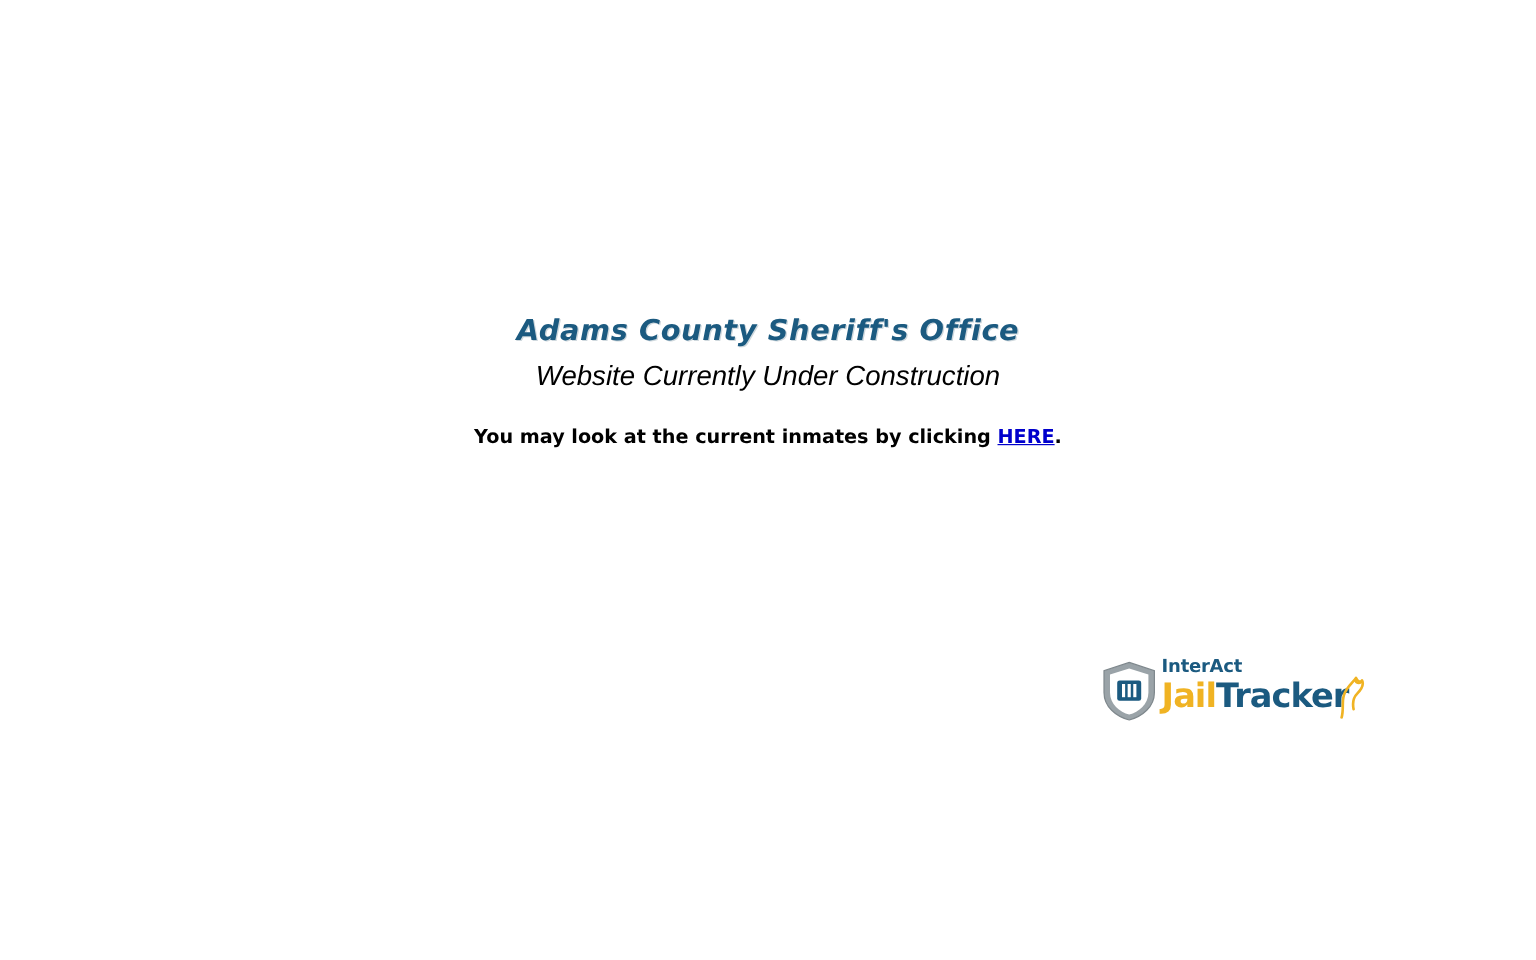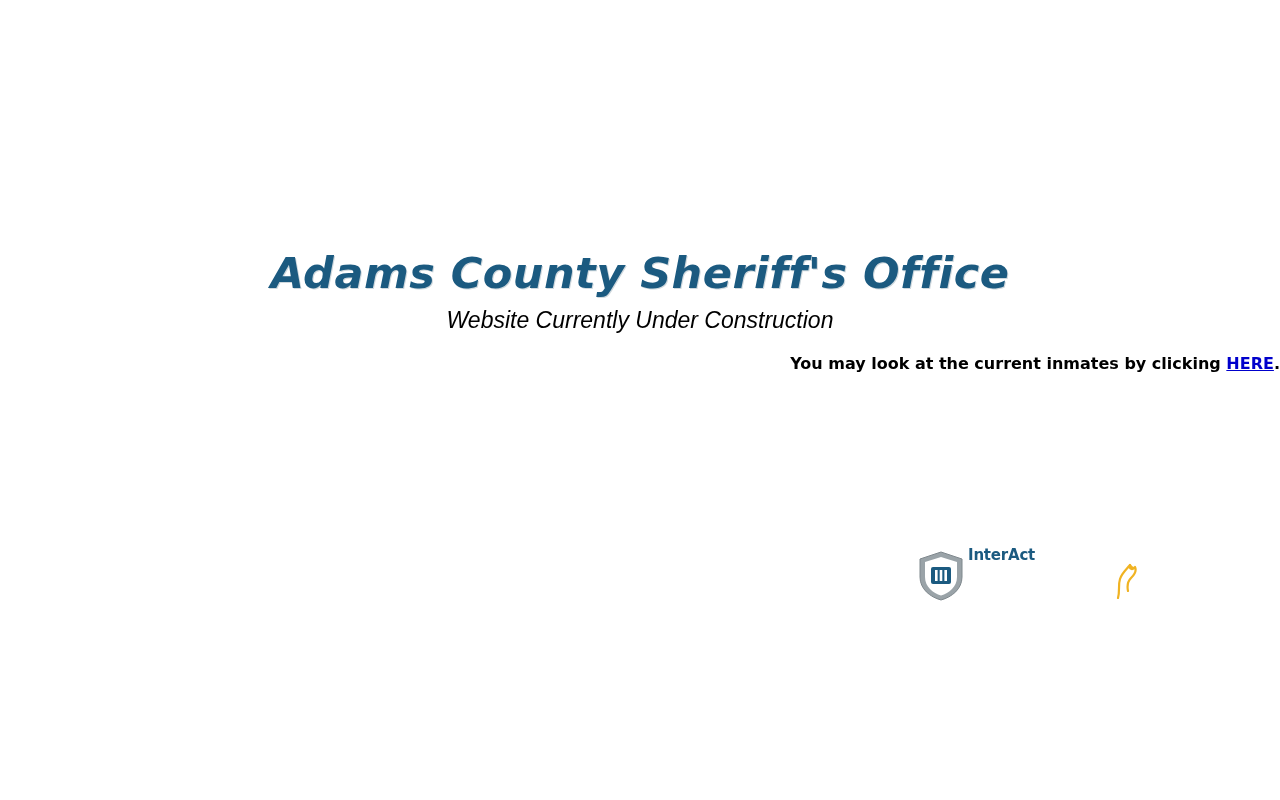--- a/index.html
+++ b/index.html
@@ -22,46 +22,46 @@
   .header-block {
     position: absolute;
     top: 250px;
     left: 0;
     width: 1280px;
     text-align: center;
   }
 
   .site-title {
     font-family: "DejaVu Sans", sans-serif;
-    font-size: 43px;
+    font-size: 24px;
     font-weight: bold;
     font-style: italic;
     color: #1b5a80;
     letter-spacing: 0.5px;
     line-height: 1.1;
-    margin: 0;
+    margin: 12px;
     text-shadow: 1px 1px 0 #cfd8dd;
   }
 
   .site-subtitle {
     font-family: "Liberation Sans", sans-serif;
     font-size: 23px;
     font-weight: normal;
     color: #000000;
     margin: 10px 0 0 0;
     line-height: 1.2;
     font-style: italic;
   }
 
   .inmate-line {
     position: absolute;
     top: 354px;
     left: 0;
     width: 1280px;
-    text-align: right;
+    text-align: center;
     font-family: "DejaVu Sans", sans-serif;
     font-size: 16px;
     font-weight: bold;
     color: #000000;
   }
 
   .inmate-line a {
     color: #0000cc;
     text-decoration: underline;
     font-weight: bold;
@@ -141,20 +141,21 @@
         <path d="M23 6 L39 11 L39 26 C39 36 31 42 23 44.5 C15 42 7 36 7 26 L7 11 Z" fill="#ffffff"></path>
         <rect x="13" y="16" width="20" height="17" rx="2" fill="#1b5a80"></rect>
         <rect x="17" y="19" width="2.6" height="11" fill="#ffffff"></rect>
         <rect x="21.7" y="19" width="2.6" height="11" fill="#ffffff"></rect>
         <rect x="26.4" y="19" width="2.6" height="11" fill="#ffffff"></rect>
       </svg>
     </span>
 
     <span class="logo-text">
       <span class="logo-interact">InterAct</span>
+      <span class="logo-jailtracker"><span class="logo-jail">Jail</span><span class="logo-tracker">Tracker</span></span>
     </span>
 
     <span class="logo-dog">
       <svg viewBox="0 0 26 38" width="26" height="38" xmlns="http://www.w3.org/2000/svg">
         <path d="M4 37 C6 30 4 24 6 18 C8 12 12 9 16 4 C15 9 19 9 21 6 C23 10 20 14 17 17 C14 20 13 25 14 30" fill="none" stroke="#f0b323" stroke-width="2.2" stroke-linecap="round" stroke-linejoin="round"></path>
         <path d="M16 4 C17 6 18 7 20 7" fill="none" stroke="#f0b323" stroke-width="2" stroke-linecap="round"></path>
       </svg>
     </span>
 
   </div>

